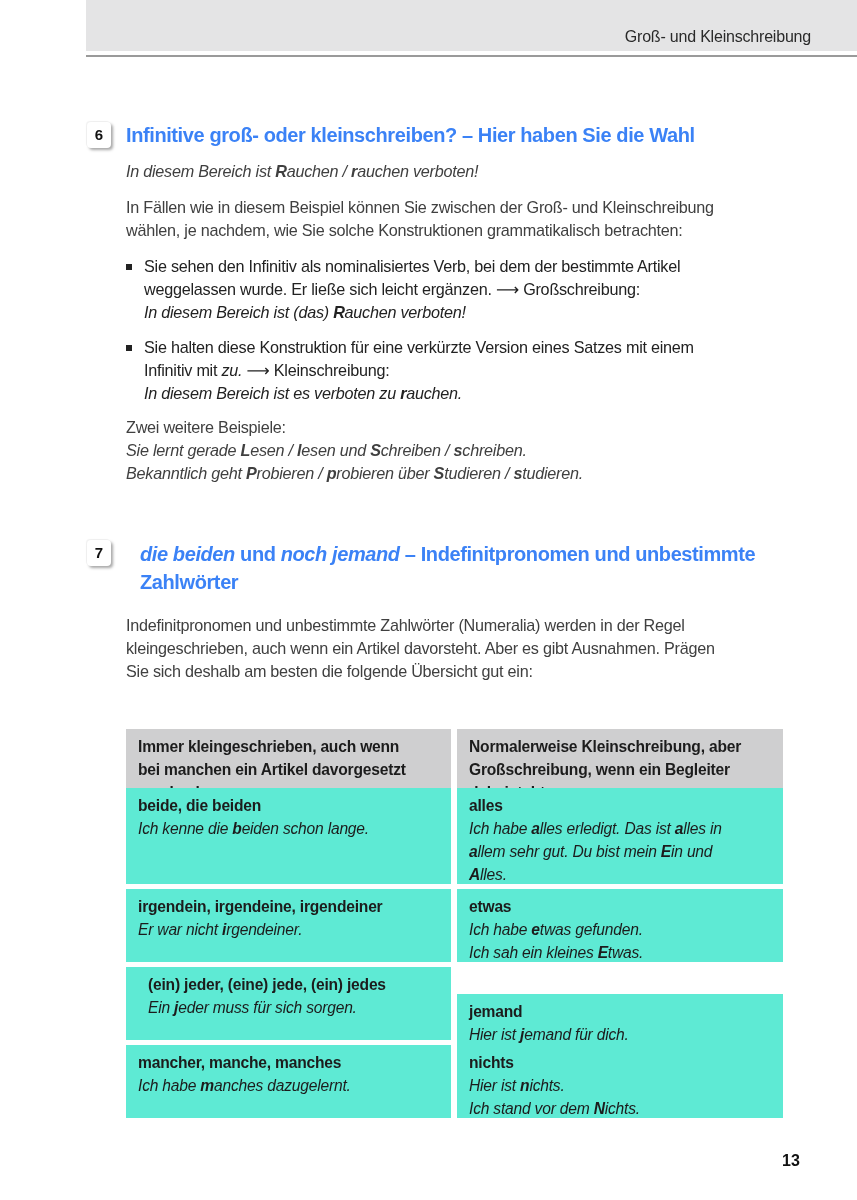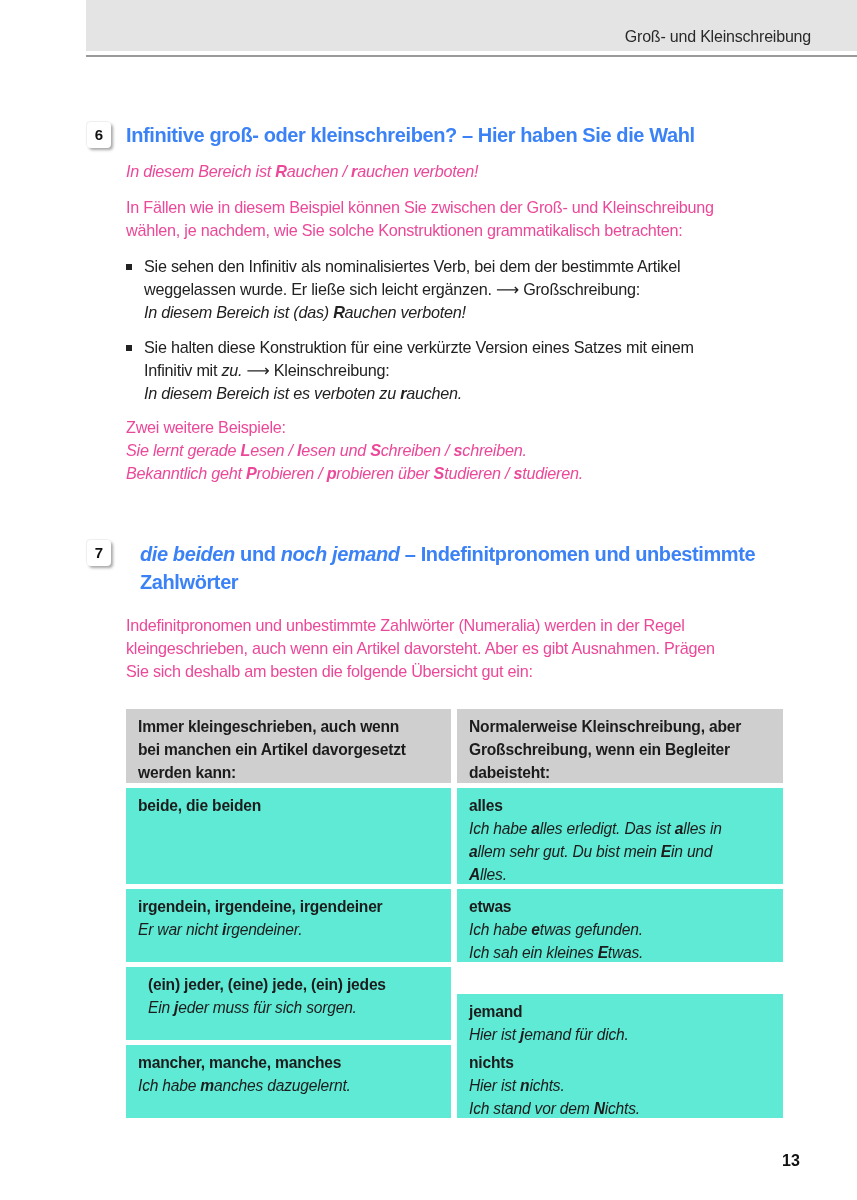--- a/index.html
+++ b/index.html
@@ -8,31 +8,31 @@
   .header-band { position:absolute; left:86px; top:0; width:771px; height:51px; background:#e4e4e5; }
   .header-rule { position:absolute; left:86px; top:55px; width:771px; height:2px; background:#9a9a9a; }
   .header-title { position:absolute; right:46px; top:28px; font-size:16px; color:#2a2a2a; letter-spacing:-0.2px; }
 
   .sec-num { position:absolute; left:87px; width:24px; height:26px; background:#fff; border-radius:4px;
              box-shadow:2px 2px 3px rgba(0,0,0,0.35), -1px -1px 1px rgba(0,0,0,0.06);
              font-weight:bold; font-size:15px; text-align:center; line-height:26px; color:#111; }
   .sec-title { position:absolute; left:126px; font-weight:bold; font-size:20px; line-height:28px; color:#3b82f6; letter-spacing:-0.4px; }
   .sec-title i { font-style:italic; }
 
-  .para { position:absolute; left:126px; font-size:16.2px; line-height:23px; color:#ec4899; letter-spacing:-0.25px; }
+  .para { position:absolute; left:126px; font-size:16.2px; line-height:23px; color:#404040; letter-spacing:-0.25px; }
   .para i, .it { font-style:italic; }
   .para b { font-weight:bold; }
 
   .bullet { position:absolute; left:126px; width:12px; }
   .bullet::before { content:""; position:absolute; left:0; top:9px; width:6px; height:6px; background:#222; }
   .bullet-text { position:absolute; left:144px; font-size:16.2px; line-height:23px; color:#222; letter-spacing:-0.25px; }
 
   .table { position:absolute; left:126px; top:709px; width:657px; }
   .cell { position:absolute; box-sizing:border-box; padding:6px 12px; font-size:15.6px; line-height:23px; color:#1c1c1c; letter-spacing:-0.2px; }
-  .cell.head { background:#cfcfd0; font-weight:bold; }
+  .cell.head { background:#cfcfd0; font-weight:bold;margin-top:20px; }
   .cell.body { background:#5eead4; }
   .cell .term { font-weight:bold; display:block; }
   .cell .ex { font-style:italic; display:block; }
   .cell .ex b { font-weight:bold; }
 
   .page-num { position:absolute; left:782px; top:1152px; font-weight:bold; font-size:16px; color:#111; }
 </style>
 </head>
 <body>
 
@@ -91,20 +91,21 @@
     <div>werden kann:</div>
   </div>
   <div class="cell head" style="left:331px;top:0;width:326px;height:74px;">
     <div>Normalerweise Kleinschreibung, aber</div>
     <div>Großschreibung, wenn ein Begleiter</div>
     <div>dabeisteht:</div>
   </div>
 
   <div class="cell body" style="left:0;top:79px;width:325px;height:96px;">
     <span class="term">beide, die beiden</span>
+    <span class="ex"><span>Ich kenne die </span><b>b</b><span>eiden schon lange.</span></span>
   </div>
   <div class="cell body" style="left:331px;top:79px;width:326px;height:96px;">
     <span class="term">alles</span>
     <span class="ex"><span>Ich habe </span><b>a</b><span>lles erledigt. Das ist </span><b>a</b><span>lles in</span></span>
     <span class="ex"><b>a</b><span>llem sehr gut. Du bist mein </span><b>E</b><span>in und</span></span>
     <span class="ex"><b>A</b><span>lles.</span></span>
   </div>
 
   <div class="cell body" style="left:0;top:180px;width:325px;height:73px;">
     <span class="term">irgendein, irgendeine, irgendeiner</span>

